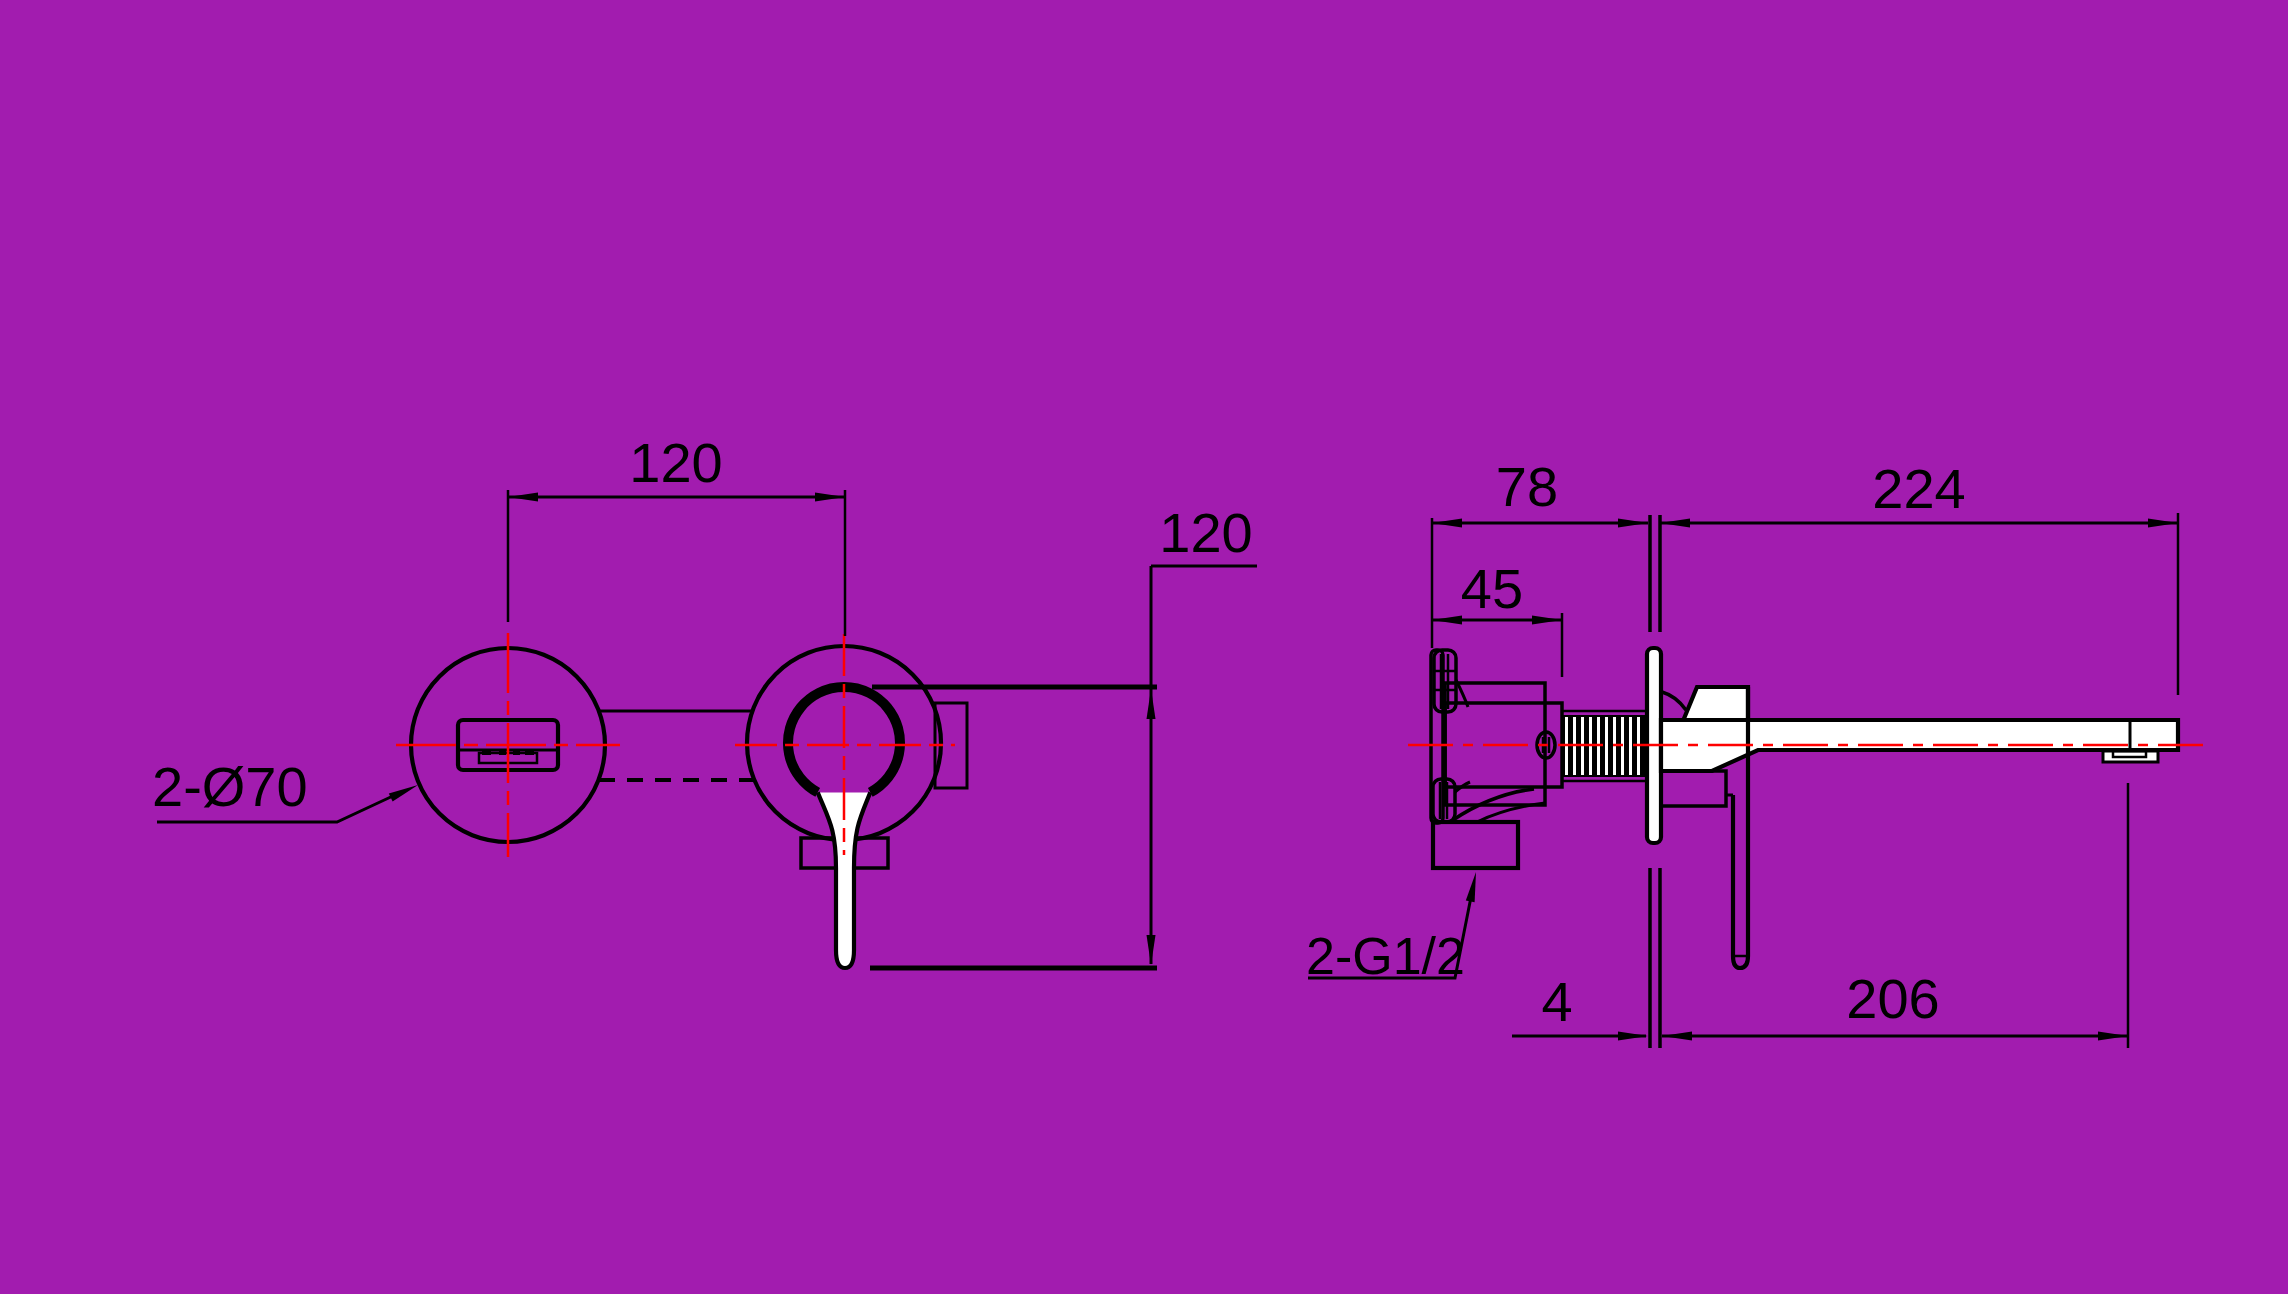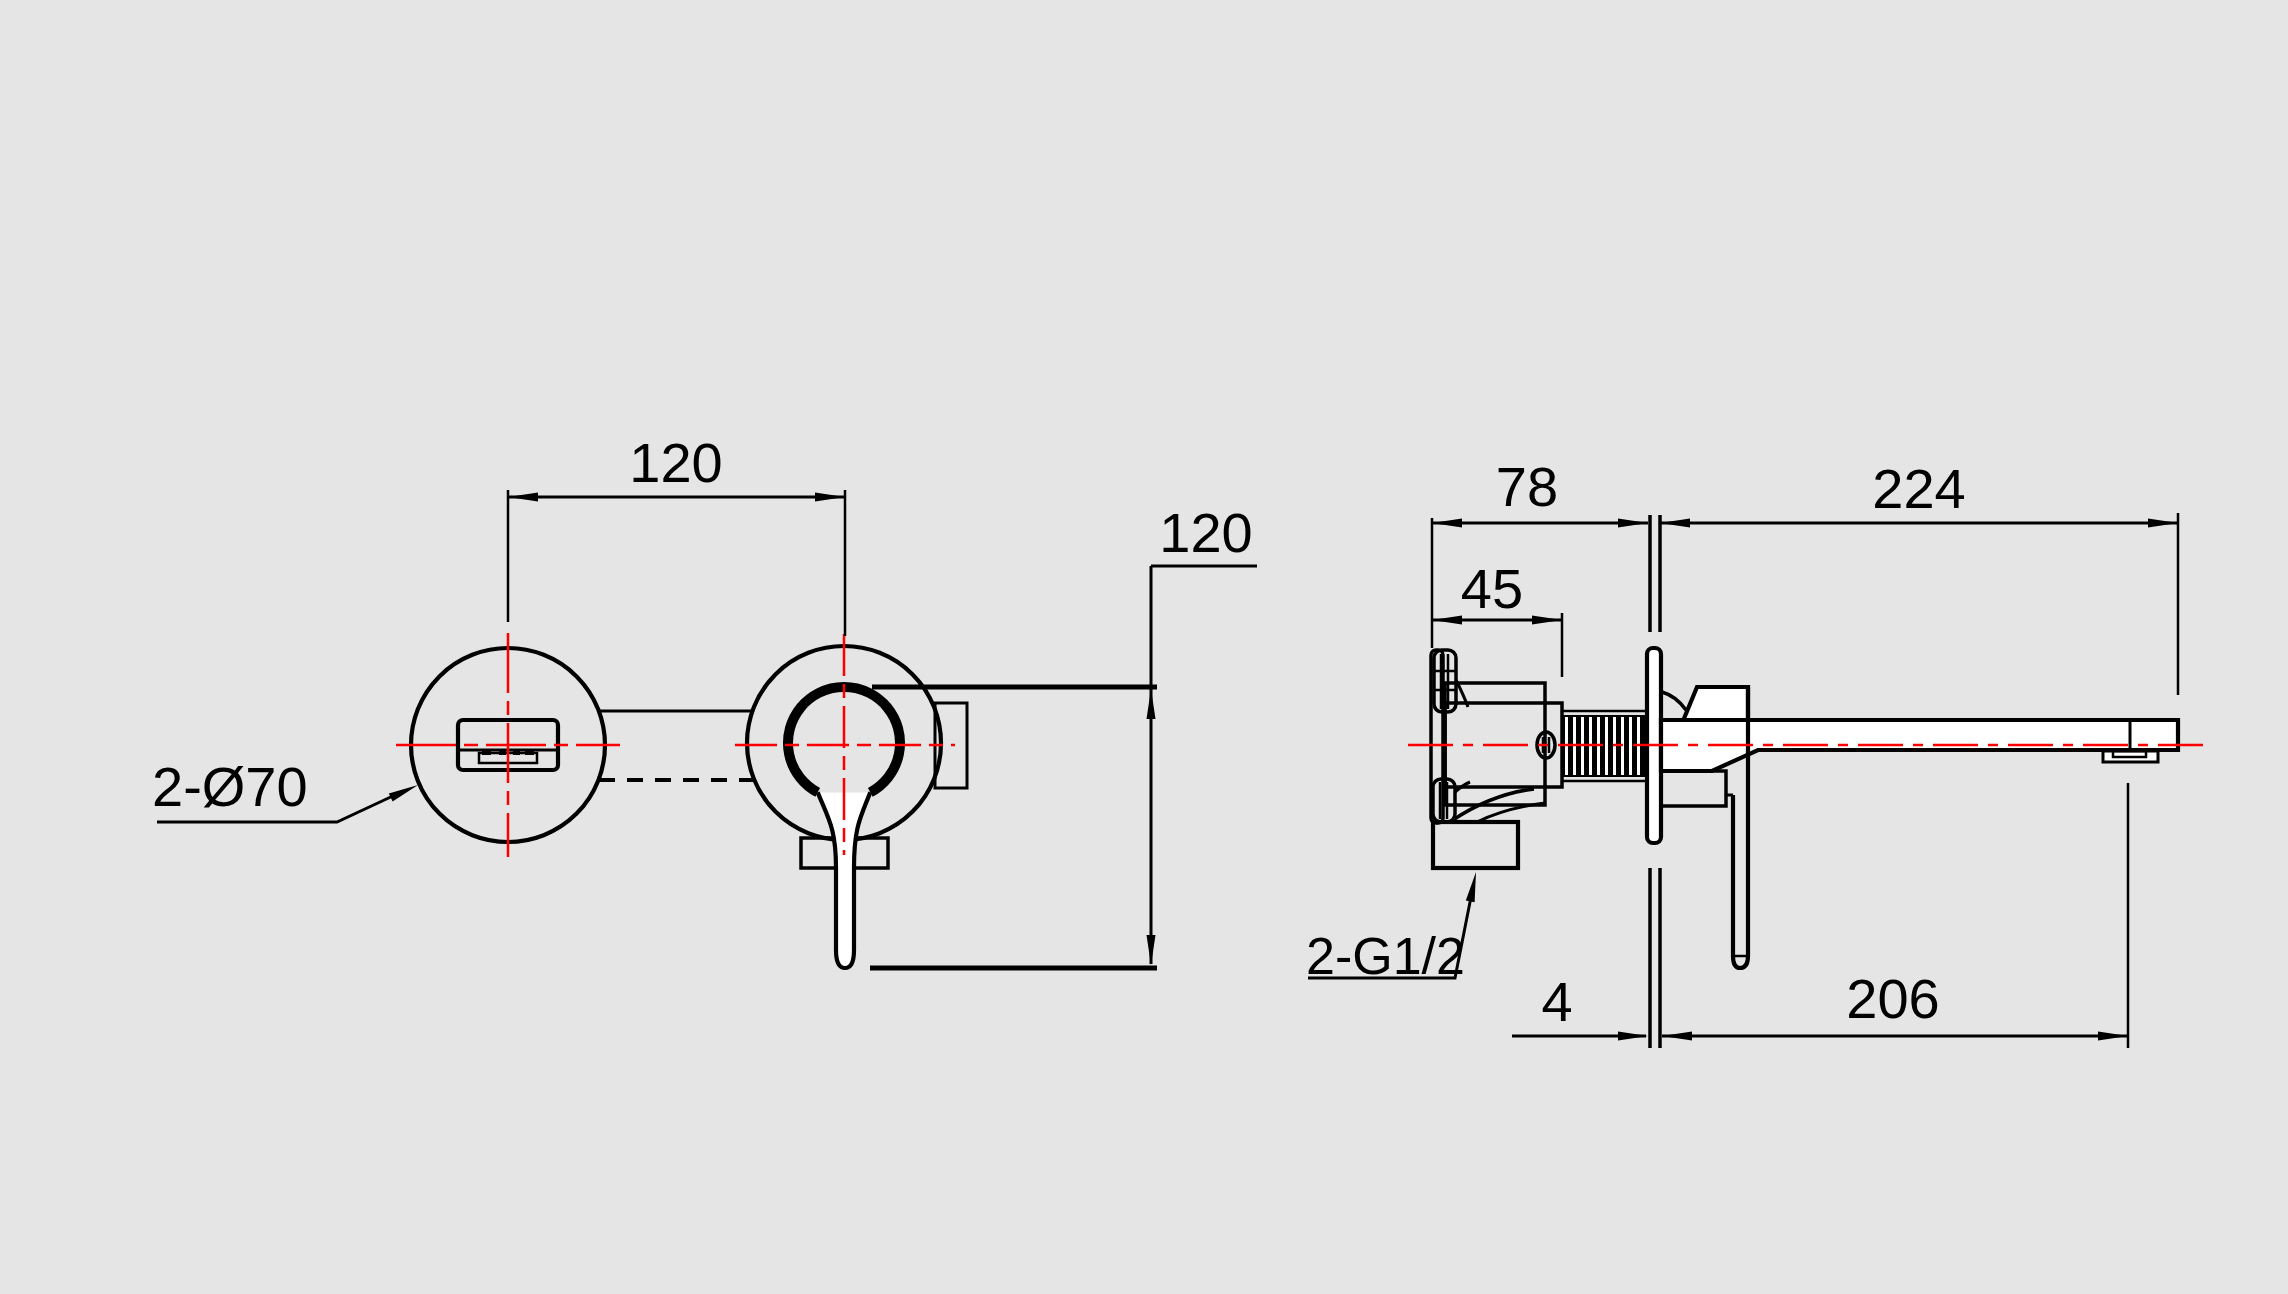--- a/index.html
+++ b/index.html
@@ -1,16 +1,16 @@
 <!DOCTYPE html>
 <html><head>
 <meta charset="utf-8">
 <style>
   html,body{margin:0;padding:0;background:#ffffff;}
-  .stage{position:relative;width:2288px;height:1294px;background:#e5e5e5;overflow:hidden;}
+  .stage{position:relative;width:2288px;height:1294px;background:#a21caf;overflow:hidden;}
   svg{position:absolute;left:0;top:0;}
   .ln{stroke:#000000;fill:none;stroke-linecap:butt;}
   .w2{stroke-width:2.5;}
   .w3{stroke-width:3;}
   .w35{stroke-width:3.5;}
   .w4{stroke-width:4.2;}
   .w5{stroke-width:5;}
   .ring{stroke-width:10;}
   .red{stroke:#ff0000;fill:none;stroke-width:2.5;}
   .arr{fill:#000000;stroke:none;}

